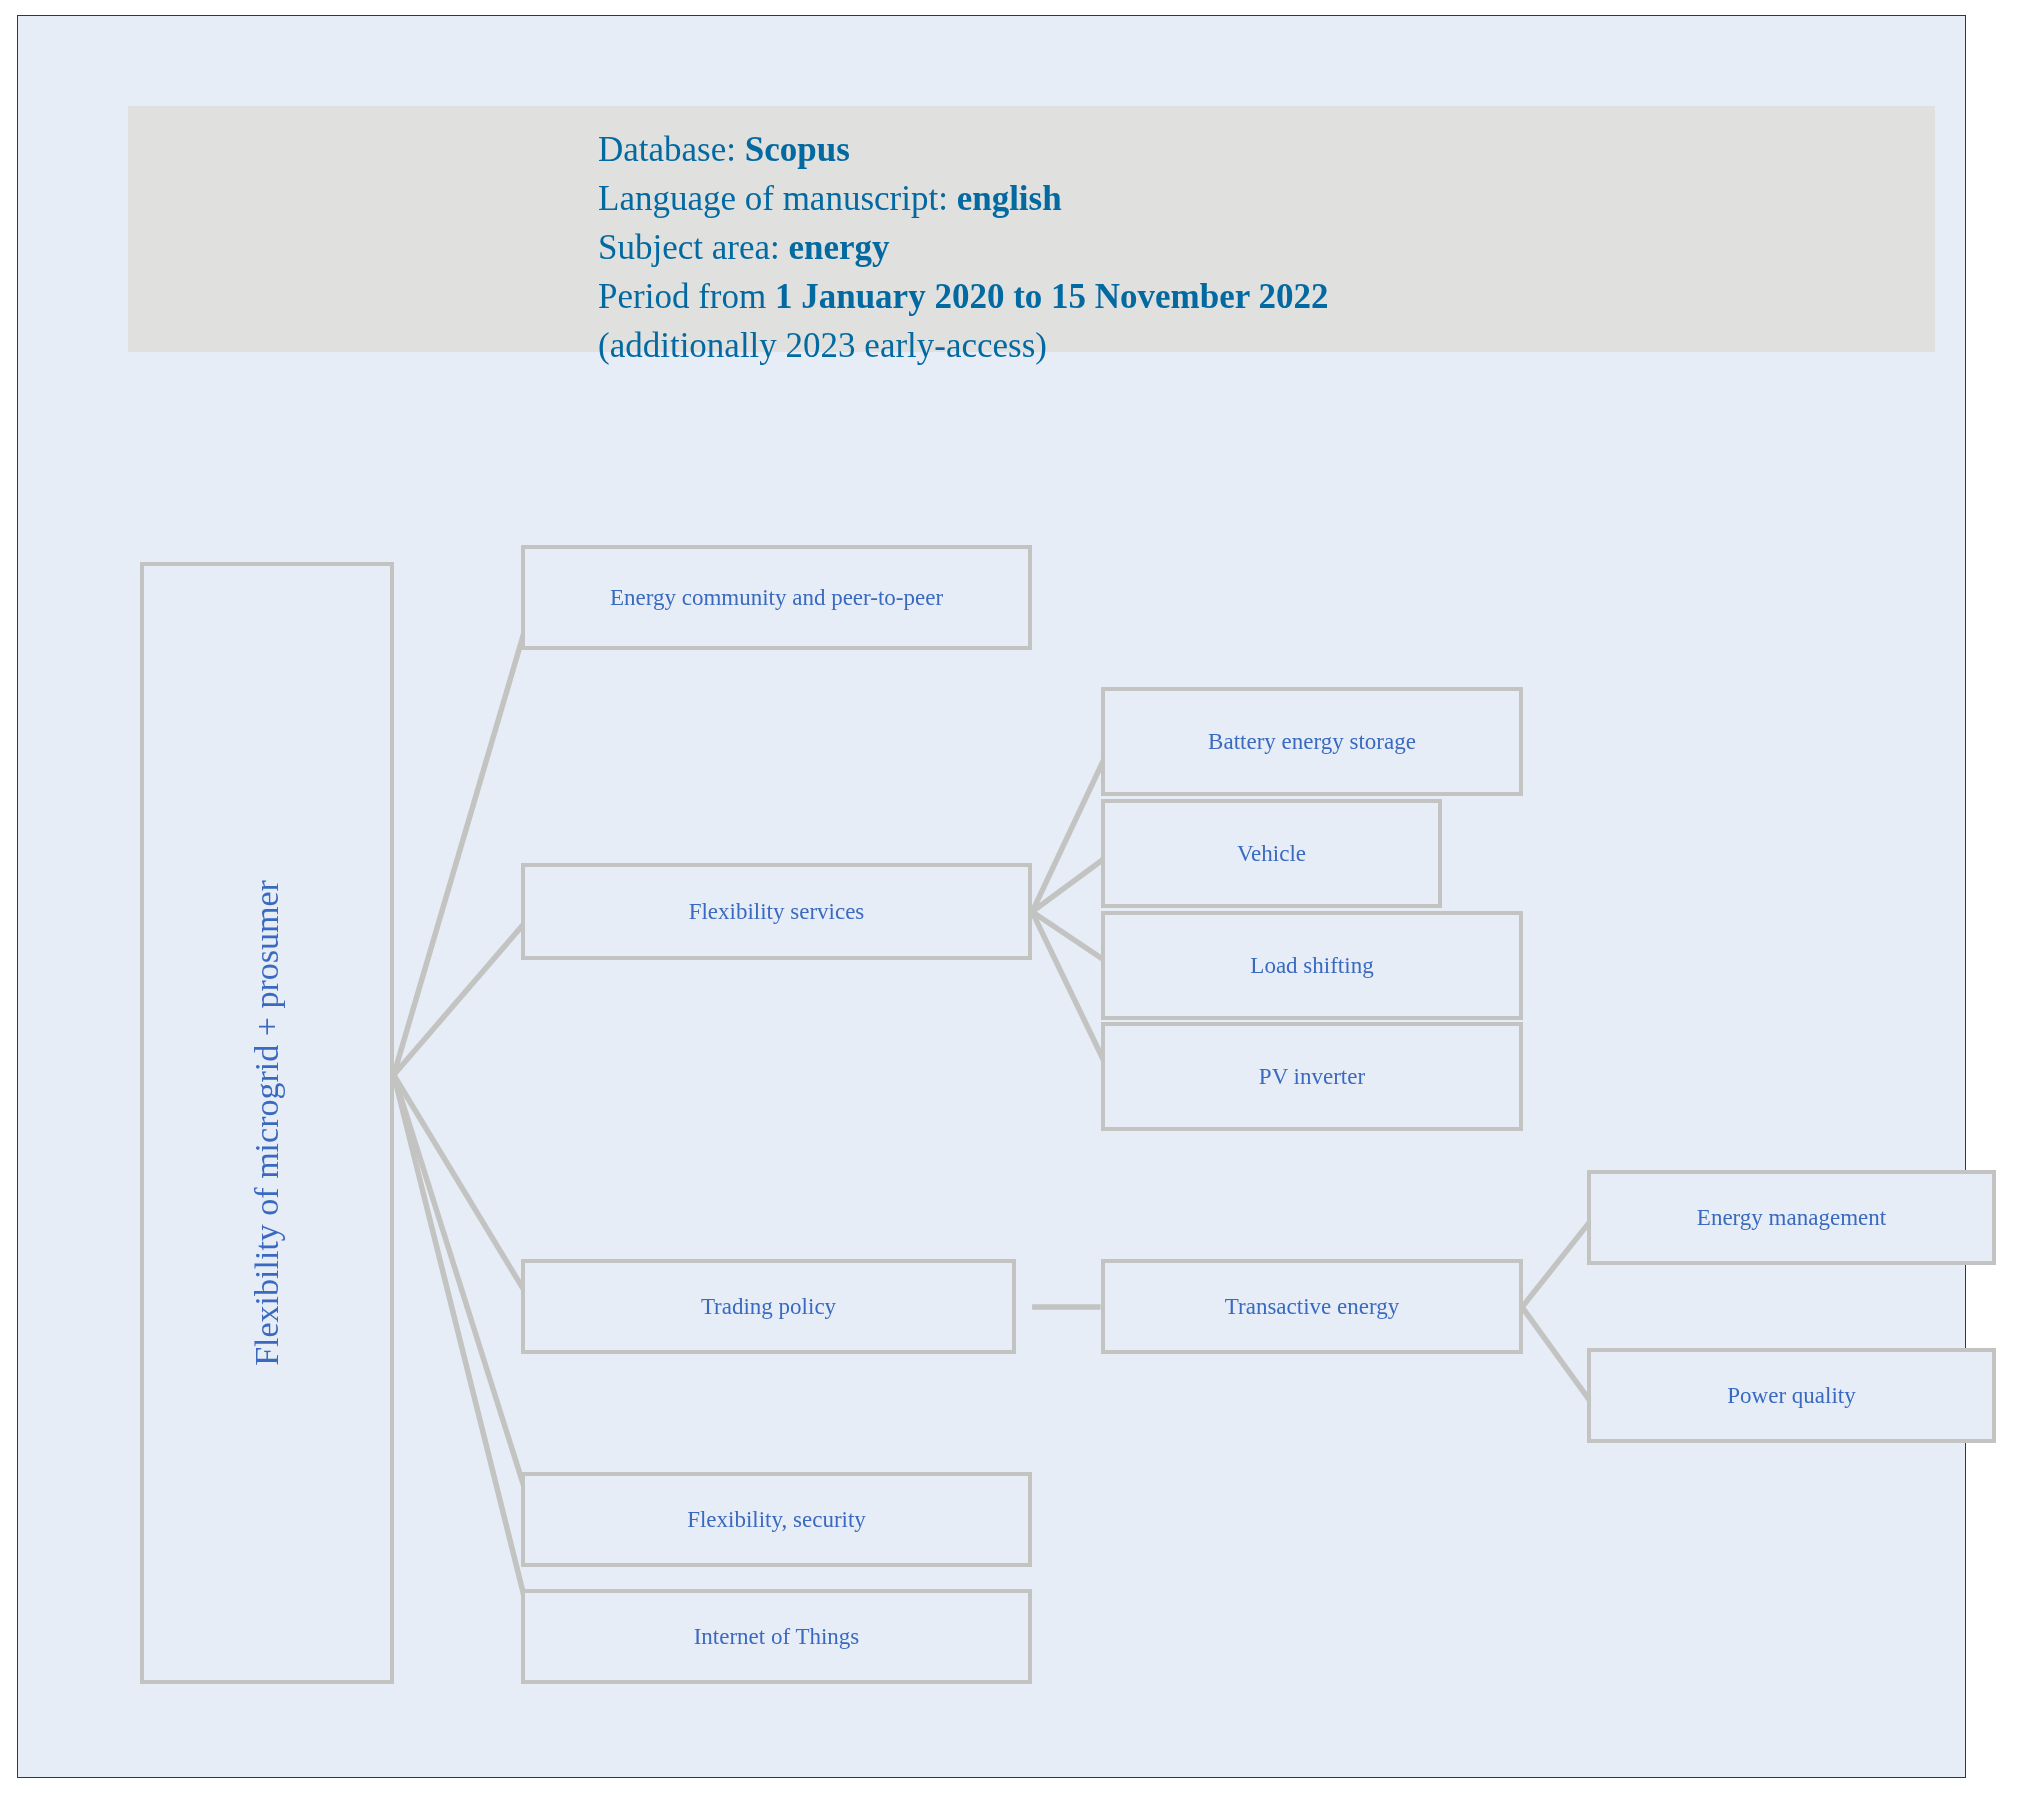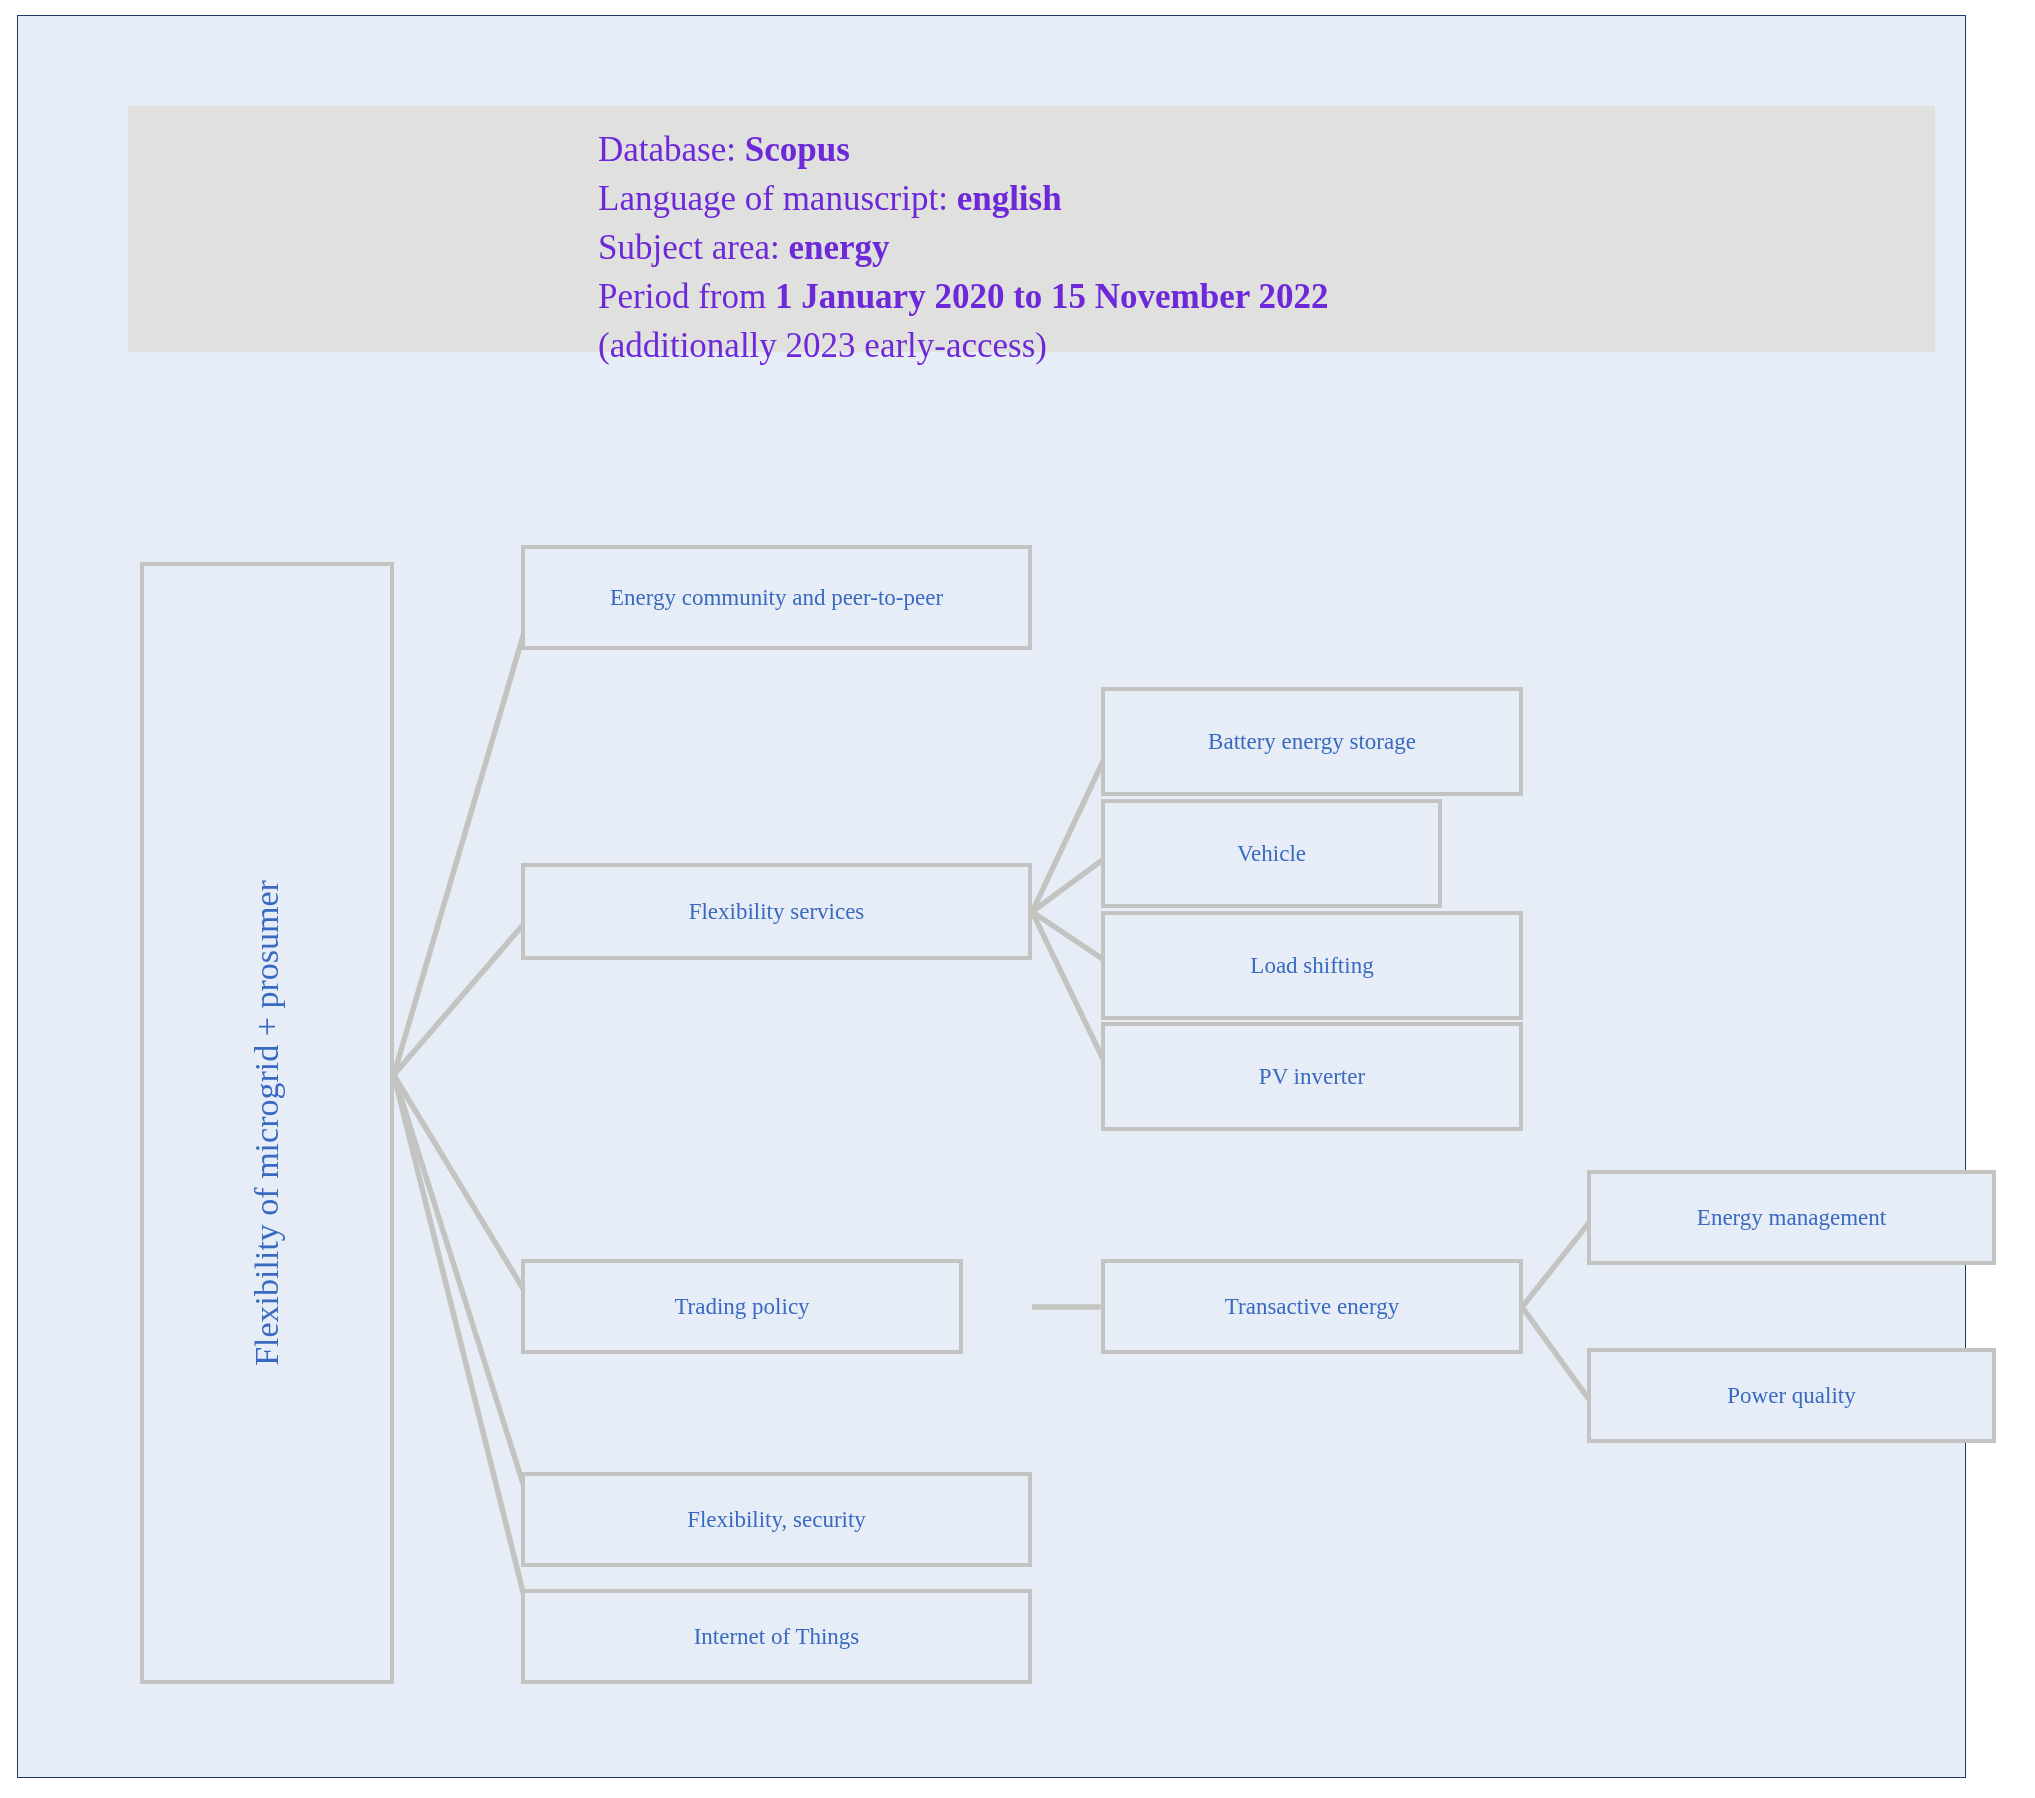--- a/index.html
+++ b/index.html
@@ -1,21 +1,21 @@
 <!DOCTYPE html>
 <html style="font-size:9.8px"><head>
 <meta charset="utf-8">
 <style>
   html,body{margin:0;padding:0;background:#ffffff;}
   #page{position:relative;width:2035px;height:1799px;overflow:hidden;background:#ffffff;
         font-family:"Liberation Serif","DejaVu Serif",serif;}
   #frame{position:absolute;left:17px;top:15.3px;width:1949px;height:1763px;
          background:#e6edf7;border:1.8px solid #1f3864;box-sizing:border-box;}
   #header-box{position:absolute;left:110px;top:90px;width:1807px;height:246px;background:#e0e0df;}
-  #header-text{position:absolute;left:470px;top:18.3px;color:#6d28d9;font-size:35px;line-height:1.40;}
+  #header-text{position:absolute;left:470px;top:18.3px;color:#0369a1;font-size:35px;line-height:1.40;}
   #header-text div{white-space:nowrap;}
   #header-text b{font-weight:bold;}
   .node{position:absolute;background:#e6edf7;border:4.3px solid #c3c3c1;box-sizing:border-box;
         display:flex;align-items:center;justify-content:center;text-align:center;
         color:#3a6ac0;font-size:23px;line-height:1.18;padding:0 7.3px;}
   #leftbox{position:absolute;left:122px;top:546px;width:254px;height:1122px;
            background:#e6edf7;border:4.3px solid #c3c3c1;box-sizing:border-box;}
   #leftbox-label{position:absolute;left:50%;top:50%;transform:translate(-50%,-50%) rotate(-90deg);
                  white-space:nowrap;color:#3a6ac0;font-size:34px;}
   svg#links{position:absolute;left:0;top:0;width:2035px;height:1799px;pointer-events:none;}
@@ -56,21 +56,21 @@
     </svg>
 
     <div id="leftbox">
       <div id="leftbox-label">Flexibility of microgrid + prosumer</div>
     </div>
 
     <div class="node" style="left:503px;top:529px;width:511px;height:105px;">Energy community and peer-to-peer</div>
 
     <div class="node" style="left:503px;top:847px;width:511px;height:97px;">Flexibility services</div>
 
-    <div class="node" style="left:503px;top:1243px;width:442px;height:95px;">Trading policy</div>
+    <div class="node" style="left:503px;top:1243px;width:495px;height:95px;">Trading policy</div>
 
     <div class="node" style="left:503px;top:1456px;width:511px;height:95px;">Flexibility, security</div>
 
     <div class="node" style="left:503px;top:1573px;width:511px;height:95px;">Internet of Things</div>
 
     <div class="node" style="left:1083px;top:671px;width:422px;height:109px;">Battery energy storage</div>
 
     <div class="node" style="left:1083px;top:783px;width:341px;height:109px;">Vehicle</div>
 
     <div class="node" style="left:1083px;top:895px;width:422px;height:109px;">Load shifting</div>

